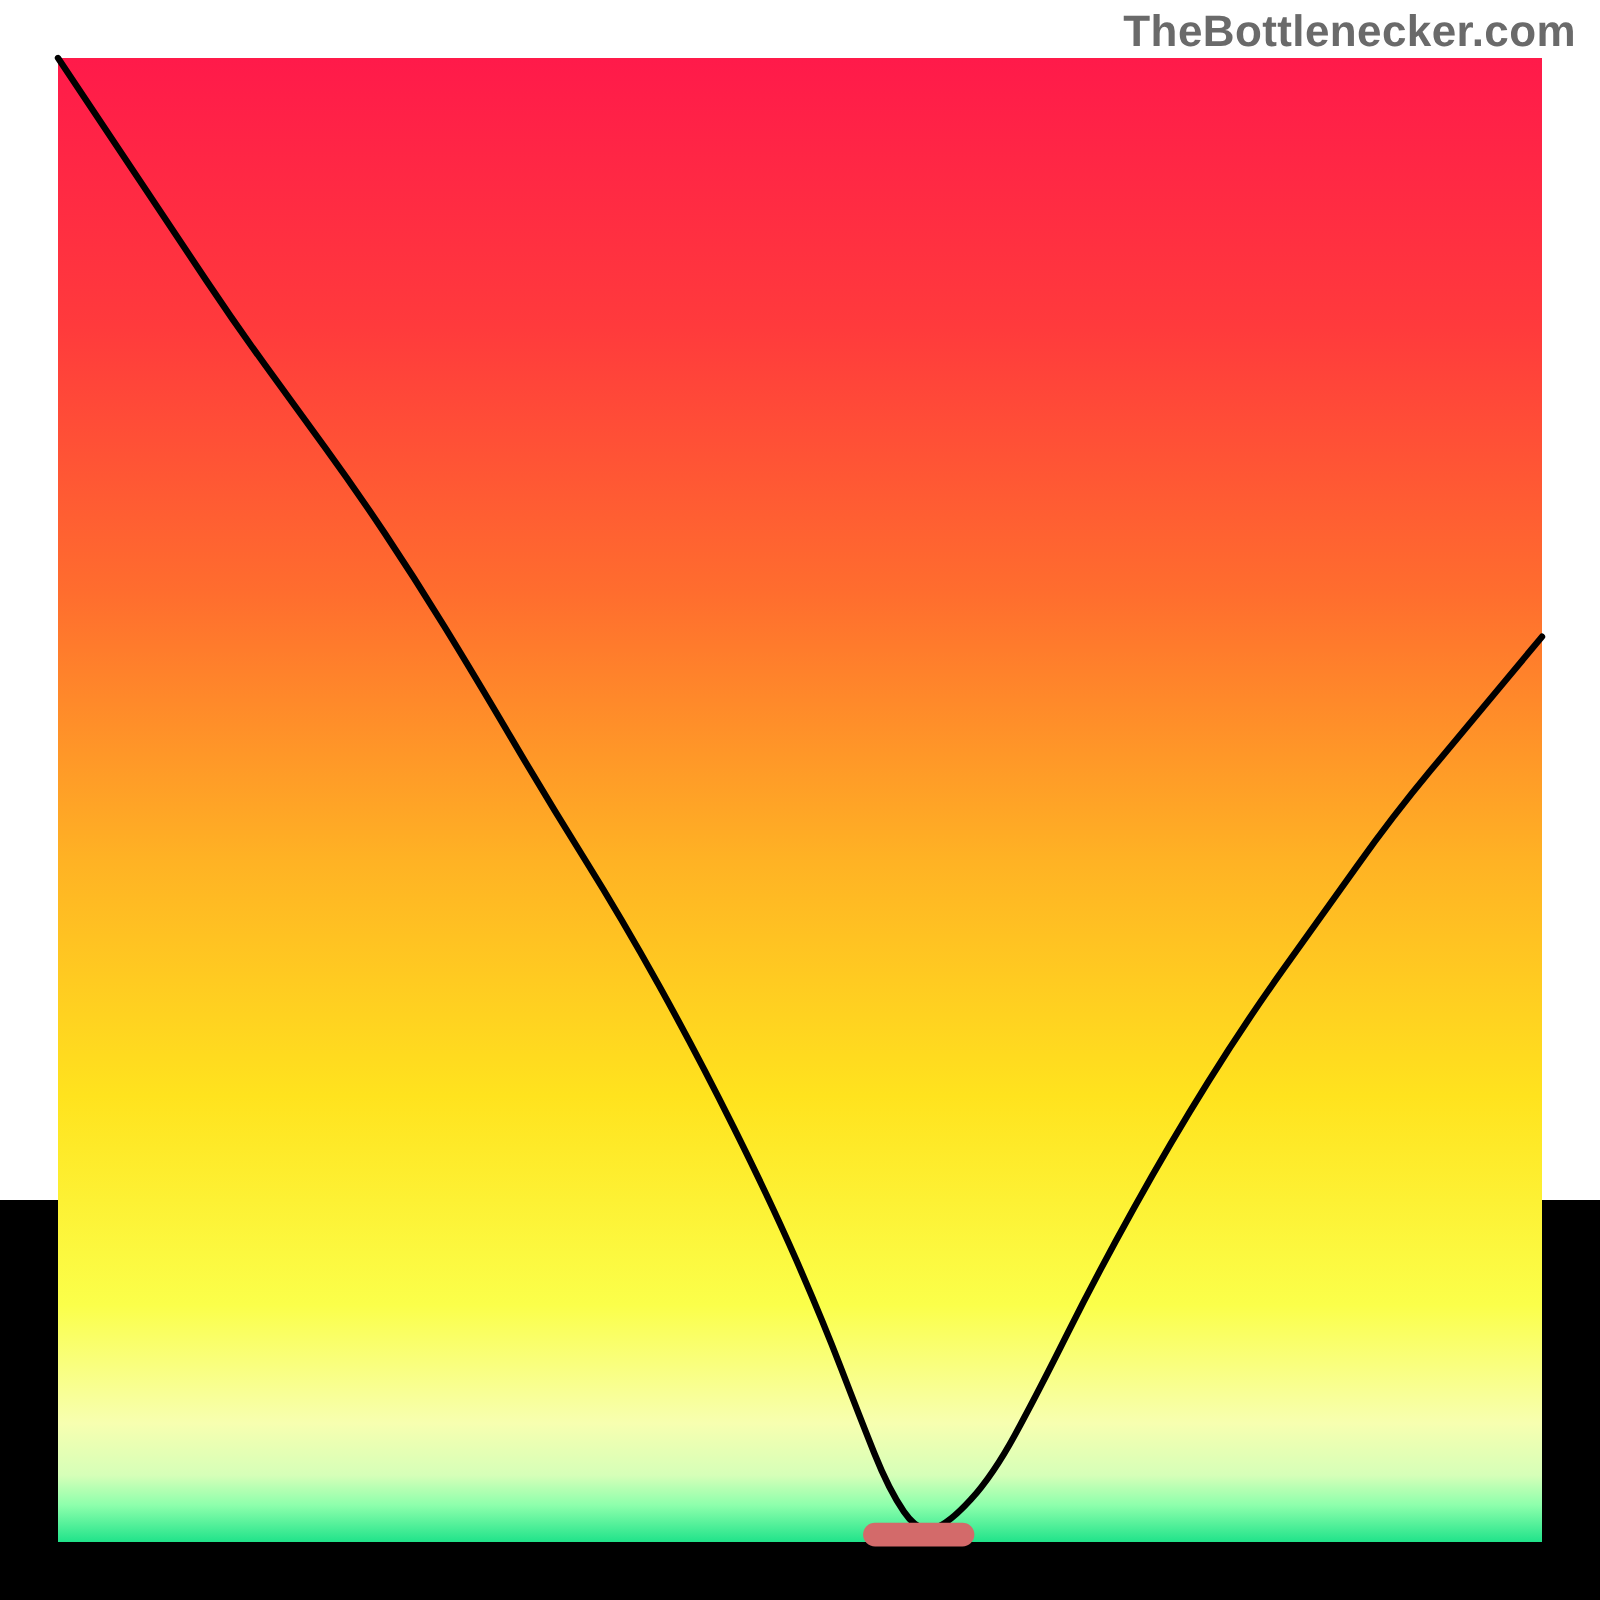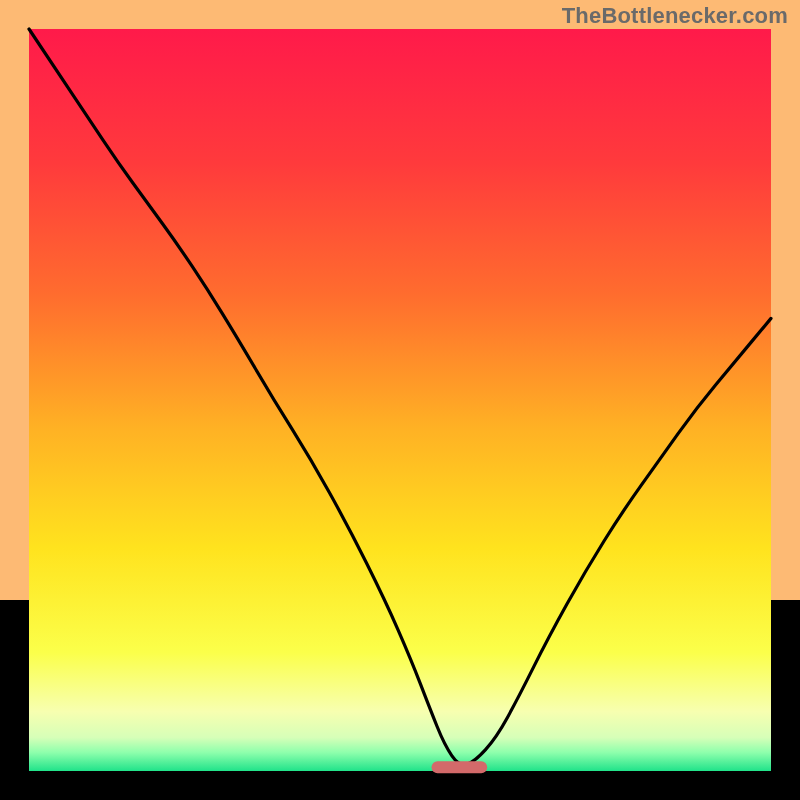--- a/index.html
+++ b/index.html
@@ -7,21 +7,21 @@
     padding: 0;
     width: 800px;
     height: 800px;
     background: #000;
     overflow: hidden;
   }
   .stage {
     position: relative;
     width: 800px;
     height: 600px;
-    background: #fdba74;
+    background: #ffffff;
   }
   .watermark {
     position: absolute;
     top: 3px;
     right: 12px;
     color: #6a6a6a;
     font-family: Arial, Helvetica, sans-serif;
     font-size: 22px;
     font-weight: 600;
     letter-spacing: 0.2px;

